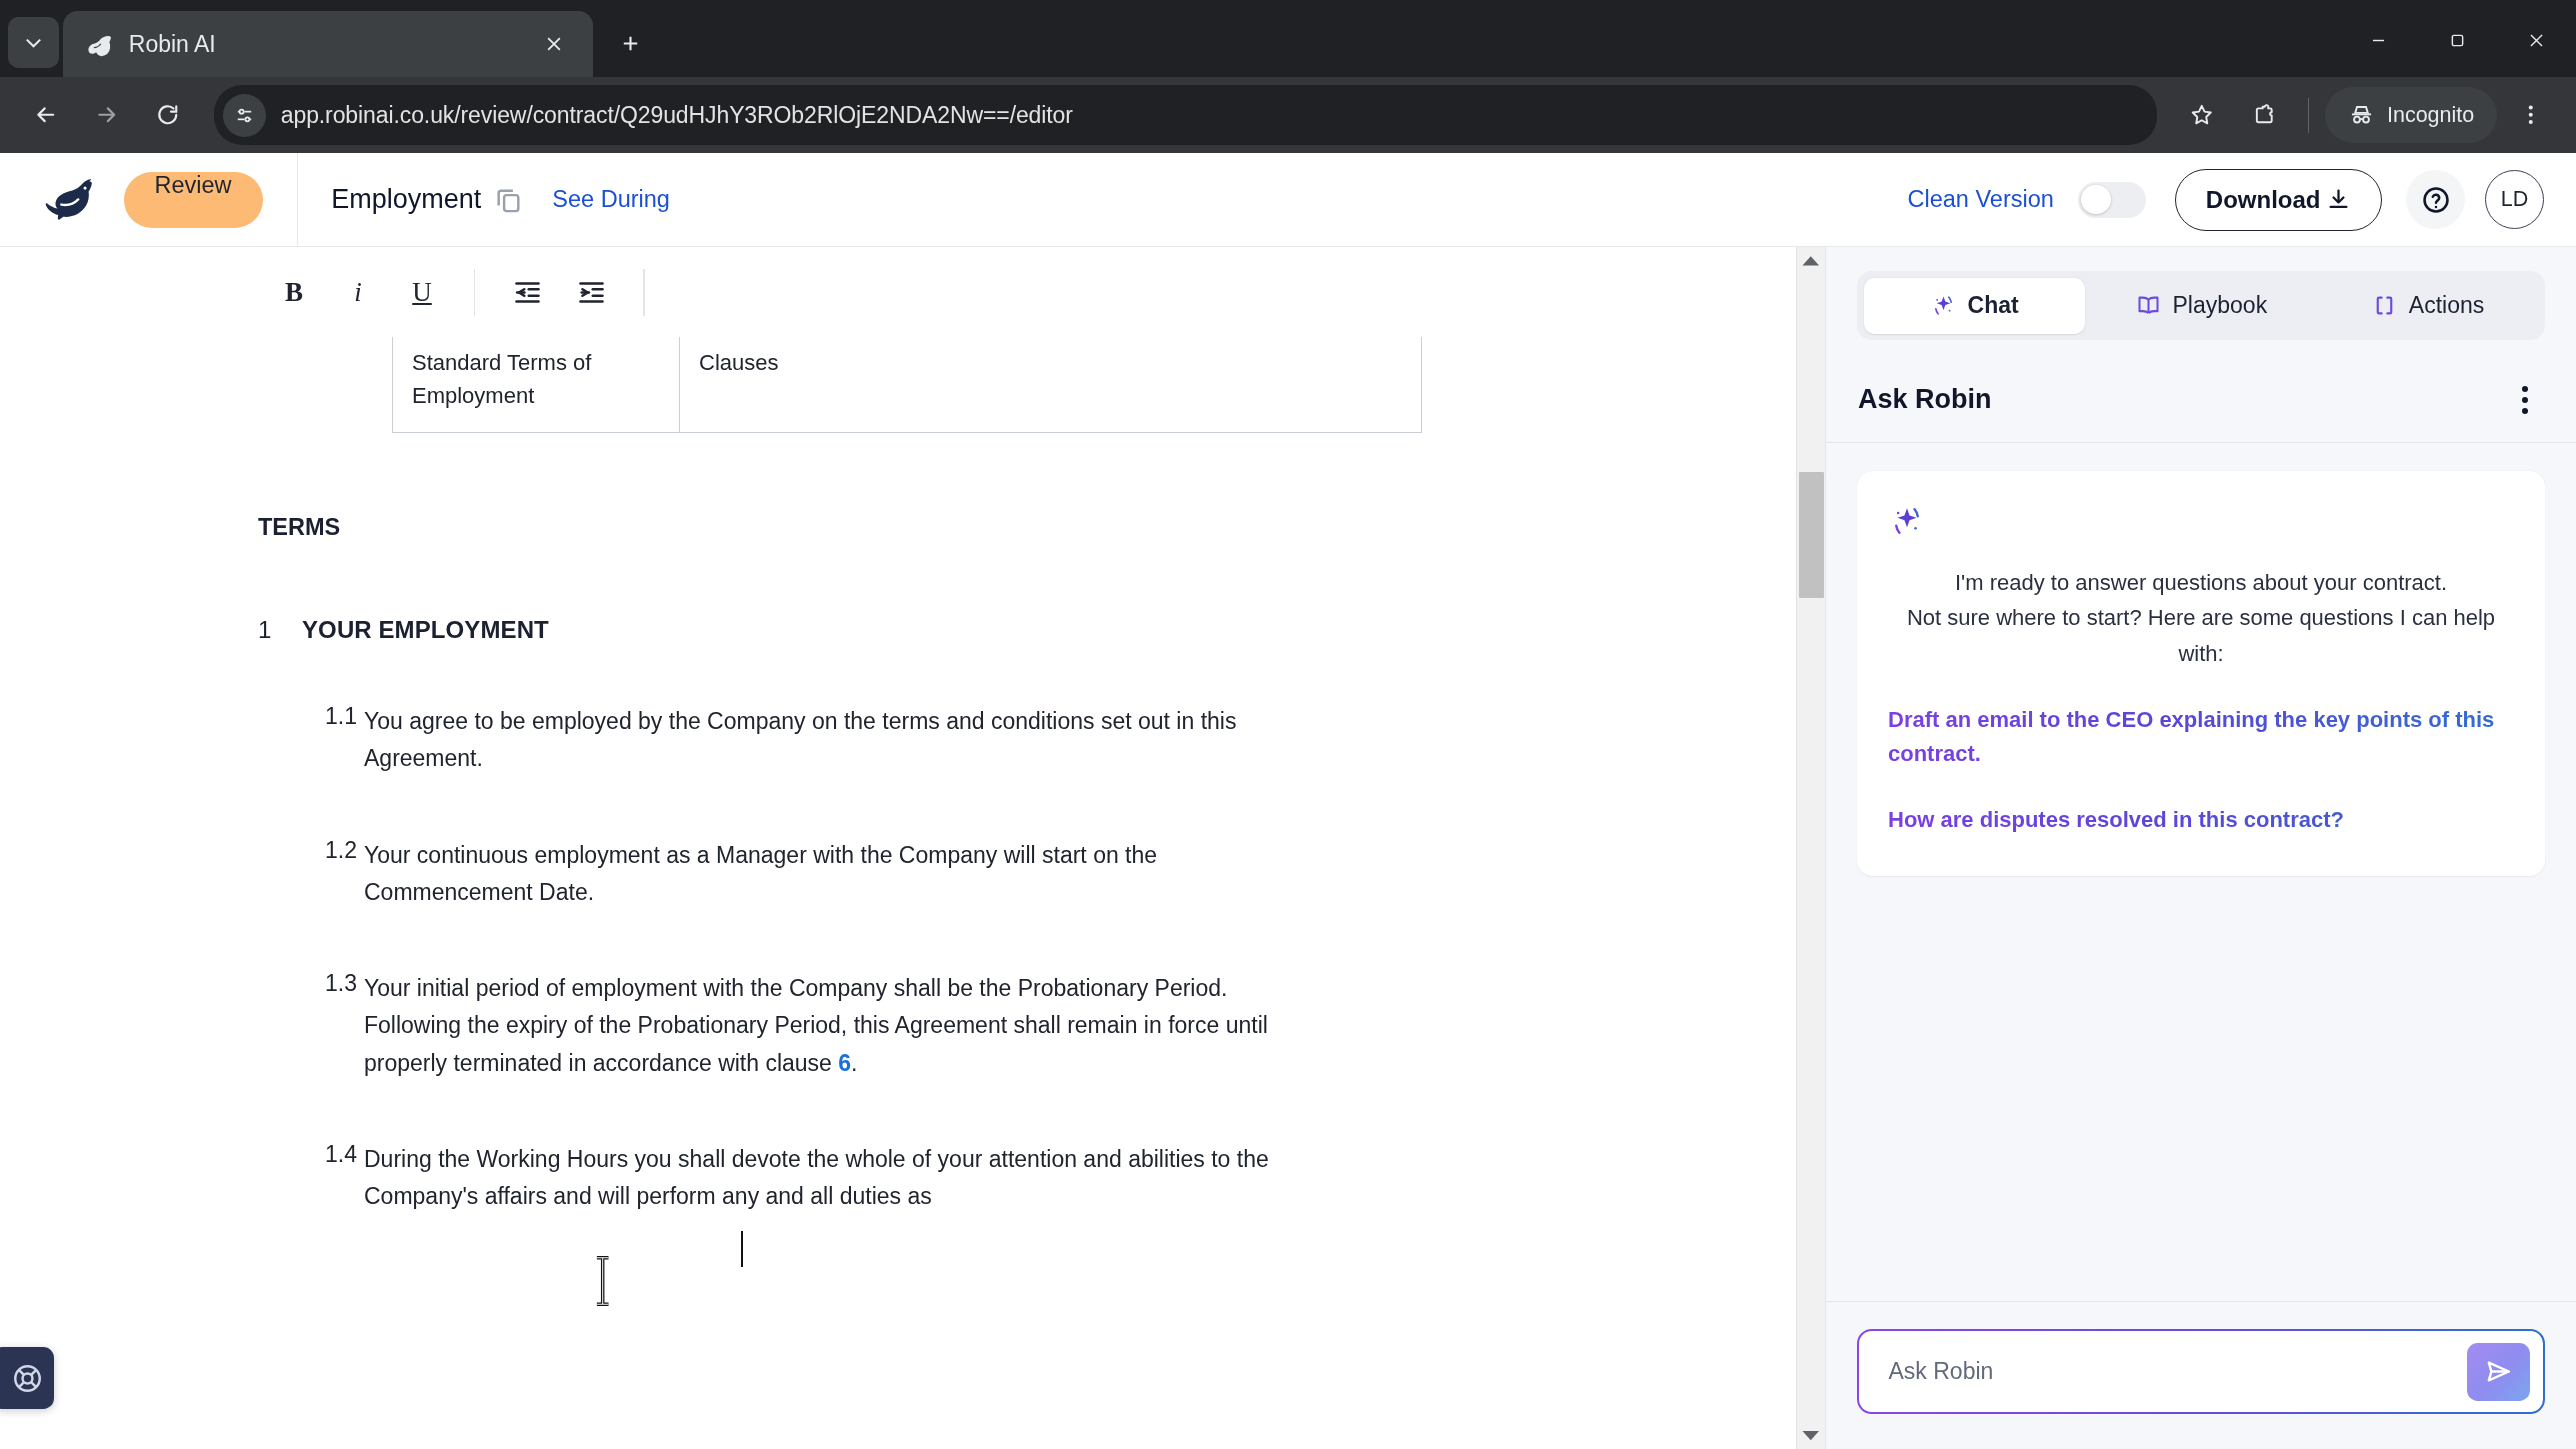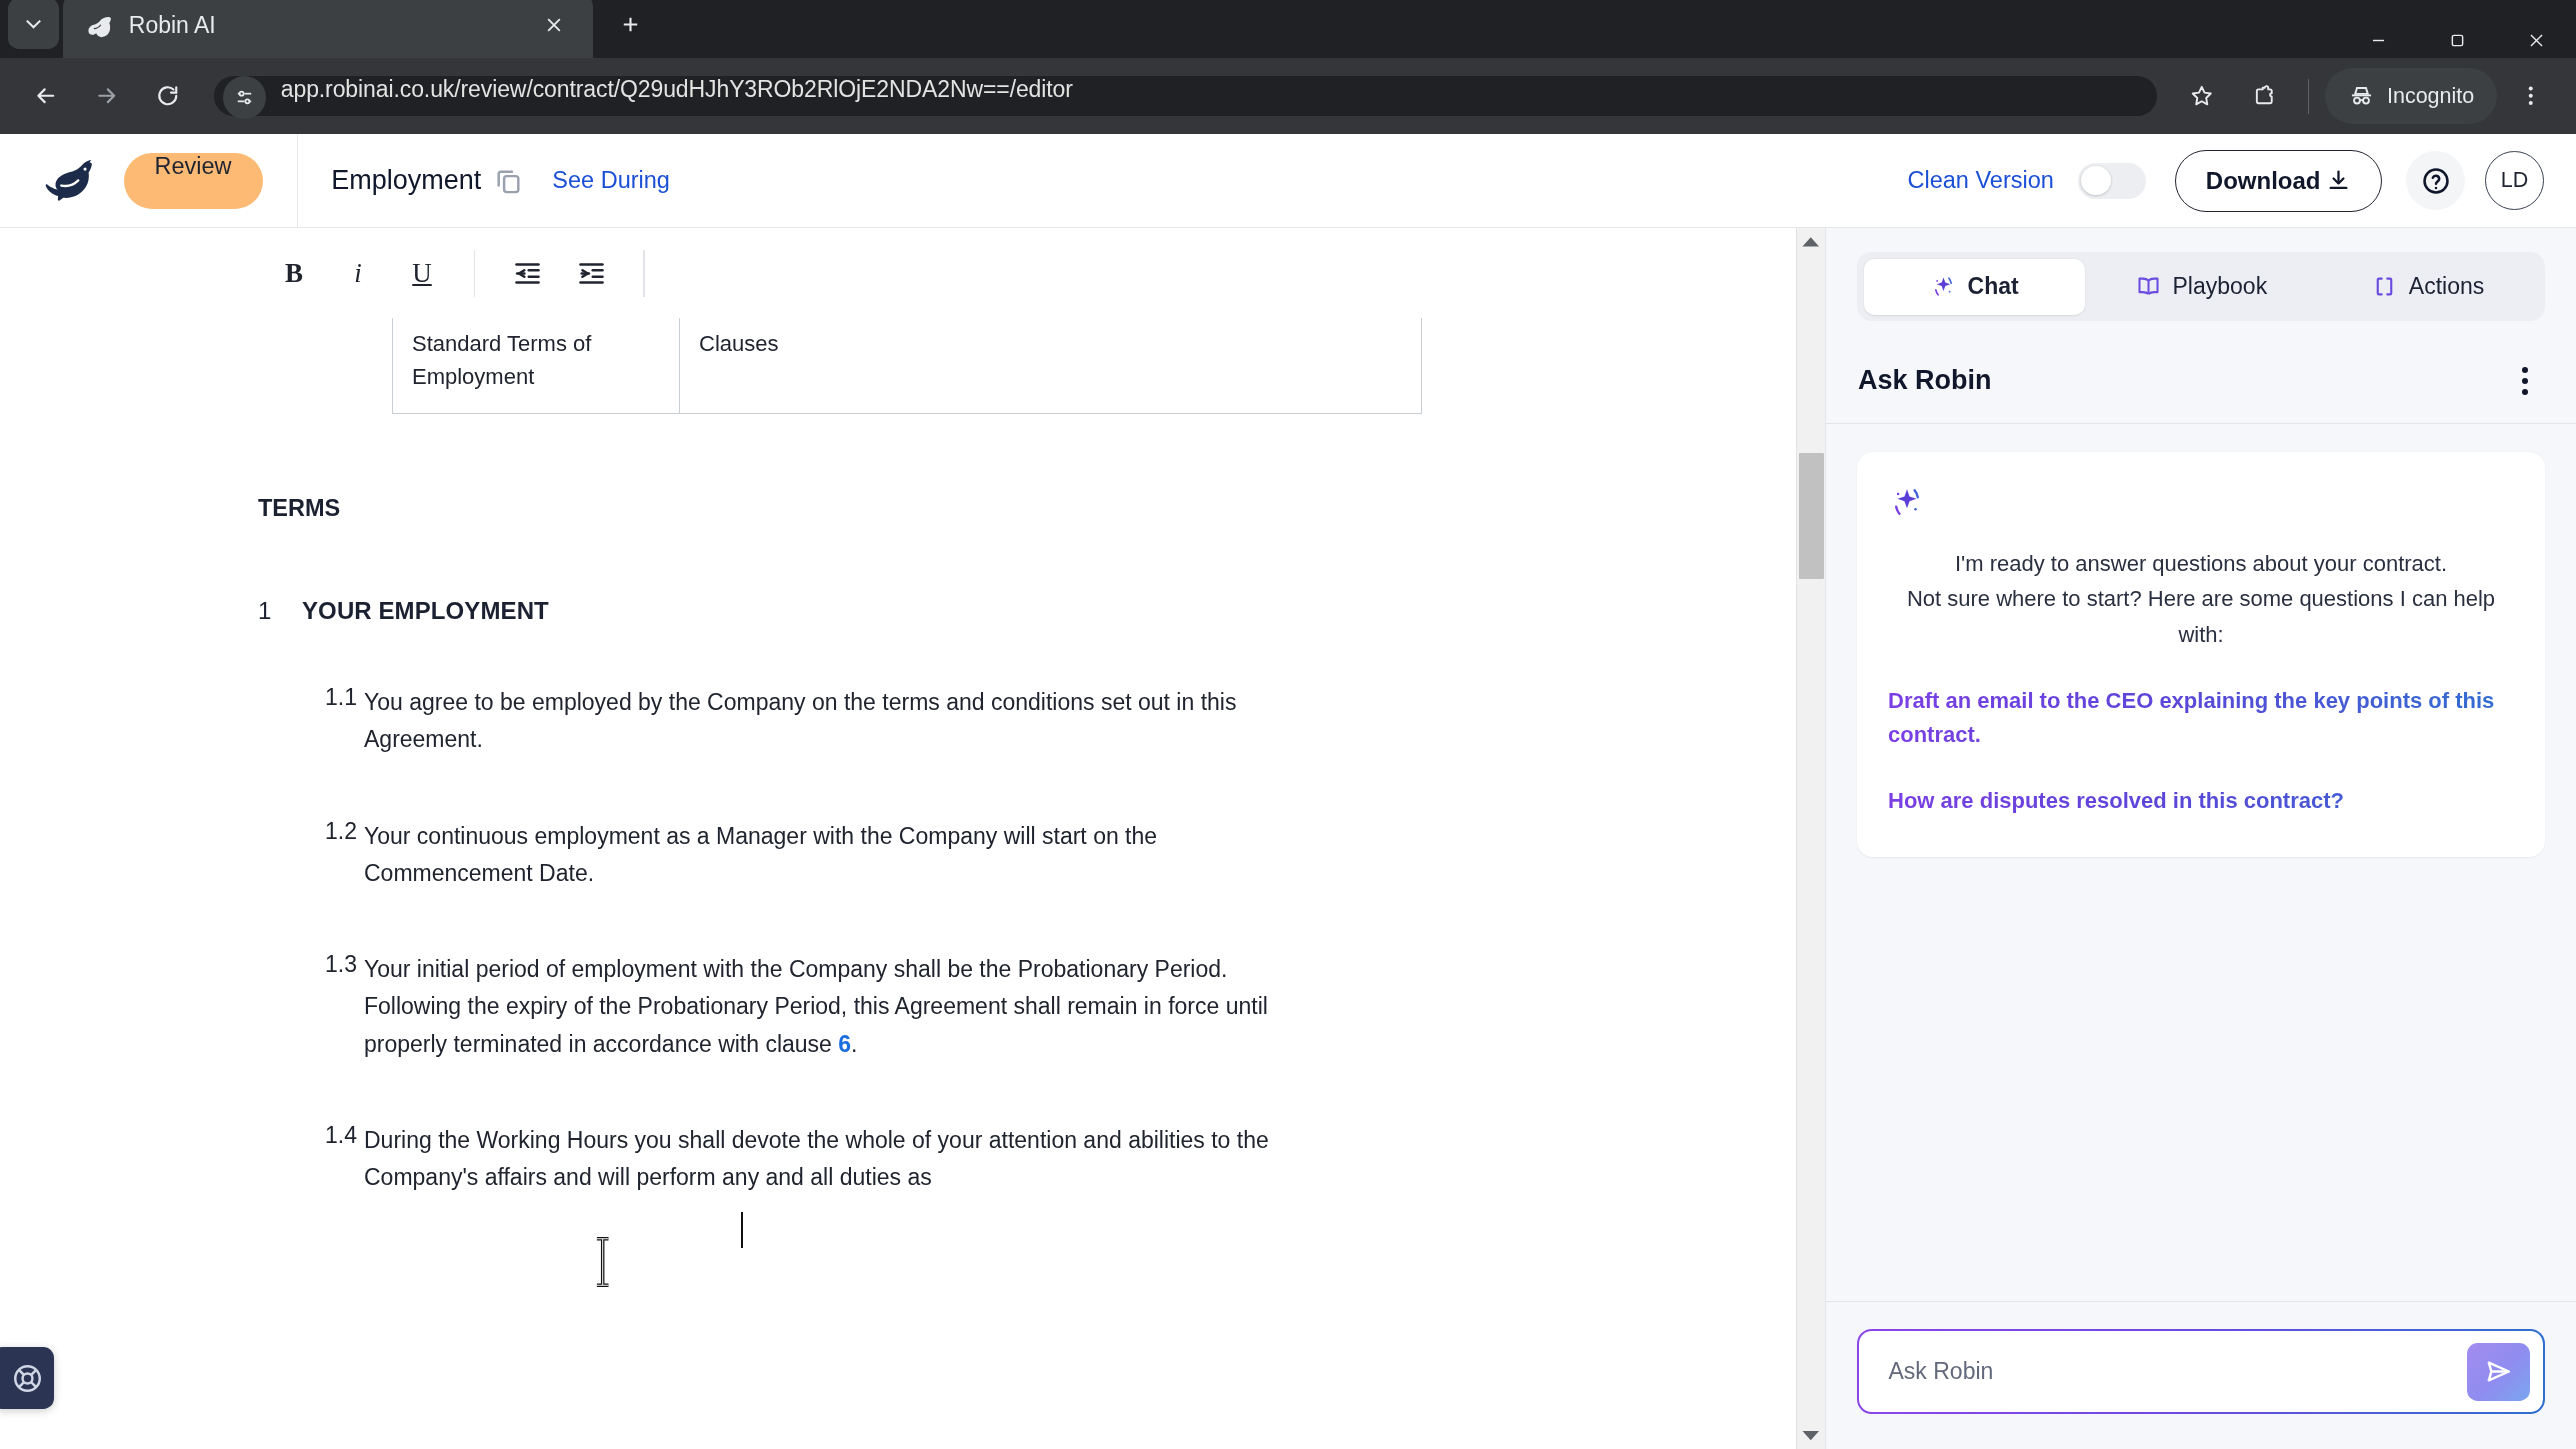--- a/index.html
+++ b/index.html
@@ -6,21 +6,21 @@
   html, body {
     width: 2576px; height: 1449px;
     font-family: "Liberation Sans", sans-serif;
     overflow: hidden; background: #ffffff;
   }
 
   
   .browser { width: 2576px; height: 1449px; display: flex; flex-direction: column; background:#202124; }
 
   .tabstrip {
-    height: 58px; background:#202124; display:flex; align-items:flex-end; padding-left: 8px;
+    height: 77px; background:#202124; display:flex; align-items:flex-end; padding-left: 8px;
     position: relative;
   }
   .tabsearch {
     width: 51px; height: 51px; border-radius: 10.7px; background:#3c4043;
     display:flex; align-items:center; justify-content:center; margin-bottom: 9.4px; margin-right: 4px;
     flex: none;
   }
   .tabsearch svg { width: 23px; height: 23px; }
   .tab {
     width: 530px; height: 66px; background:#3c4043; border-radius: 14.8px 14.8px 0 0;
@@ -38,21 +38,21 @@
   .winctrls { position:absolute; right:0; top: 6.7px; display:flex; height: 67px; align-items:center; }
   .winbtn { width: 79px; height: 67px; display:flex; align-items:center; justify-content:center; }
   .winbtn svg { width: 19px; height: 19px; }
 
   .toolbar {
     height: 76px; background:#35363a; display:flex; align-items:center; padding: 0 17.4px; gap: 5.4px;
   }
   .navbtn { width: 56px; height: 56px; border-radius:50%; display:flex; align-items:center; justify-content:center; flex:none;}
   .navbtn svg { width: 25.5px; height: 25.5px; }
   .omnibox {
-    flex: 1; height: 40px; background:#202124; border-radius: 28px; display:flex; 
+    flex: 1; height: 60px; background:#202124; border-radius: 28px; display:flex; align-items:center;
     margin: 0 12px; padding: 0 9.4px 0 9.4px; min-width: 0;
   }
   .omni-icon { width: 43px; height:43px; border-radius:50%; background:#3c4043; display:flex;align-items:center;justify-content:center; flex:none; margin-right: 14.8px;}
   .omni-icon svg { width: 23px; height:23px; }
   .omni-url { color:#e3e3e3; font-size: 23px; white-space:nowrap; overflow:hidden; text-overflow:ellipsis; flex:1; letter-spacing: -0.1px;}
   .tb-icon { width: 56px; height: 56px; border-radius:50%; display:flex;align-items:center;justify-content:center; flex:none;}
   .tb-icon svg { width: 25.5px; height: 25.5px; }
   .tb-sep { width:1.3px; height: 35px; background:#5f6368; margin: 0 10.7px; flex:none;}
   .incognito-pill {
     height: 56px; border-radius: 28px; background:#3c4043; display:flex; align-items:center;

